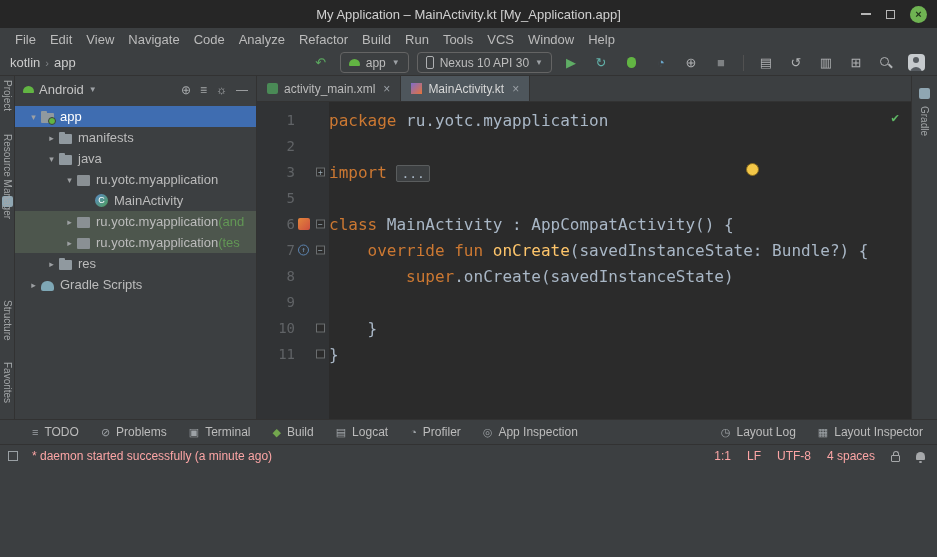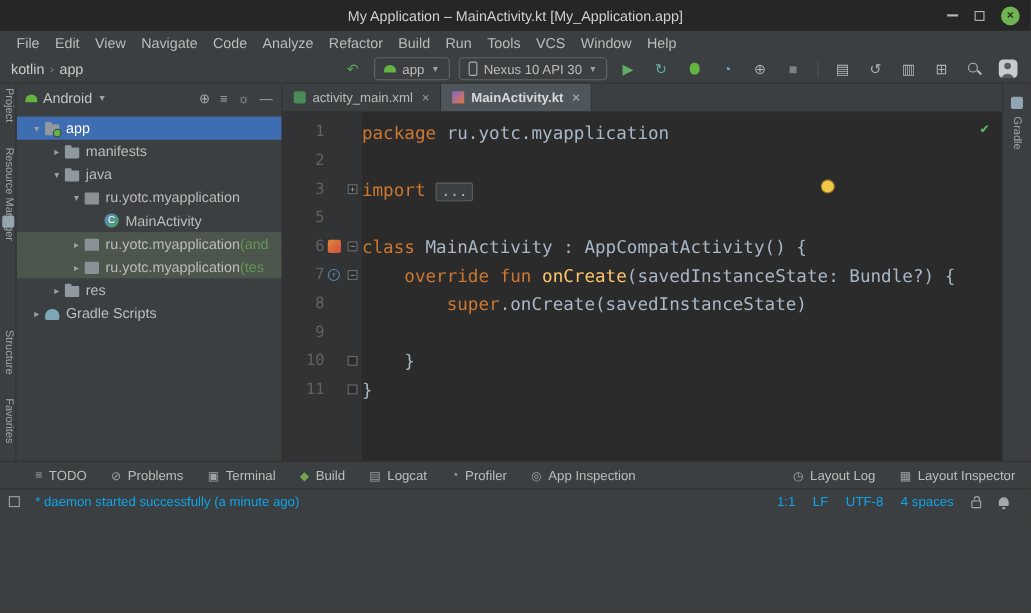--- a/index.html
+++ b/index.html
@@ -63,21 +63,21 @@
   .ico-folder-app::after { content:""; position:absolute; right:-2px; bottom:-2px; width:6px; height:6px; border-radius:50%; background:#62b543; border:1px solid #3c3f41; }
   .ico-package { background:#8a9094; height:11px; margin-top:1px; border-radius:1px; }
   .ico-kotlin-class { width:13px; height:13px; border-radius:50%; background:linear-gradient(135deg,#5a8ac6,#4f9e5c); color:#fff; font-size:9px; line-height:13px; text-align:center; }
   .ico-gradle { width:13px; height:10px; margin-top:2px; border-radius:6px 6px 2px 2px; background:#7ea7b5; }
   .suffix { color:#629755; }
 
   
   .editor-col { flex:1; display:flex; flex-direction:column; min-width:0; background:#2b2b2b; }
   .tabs { height:26px; background:#3c3f41; display:flex; align-items:stretch; flex:none; border-bottom:1px solid #323232; }
   .tab { display:flex; align-items:center; gap:6px; padding:0 10px; border-right:1px solid #323232; font-size:12px; color:#bbbbbb; }
-  .tab.active { background:#4e565c; color:#d8d8d8;font-weight:bold; }
+  .tab.active { background:#4e565c; color:#d8d8d8; }
   .tab .close { color:#9aa0a6; font-size:12px; margin-left:2px; }
   .file-ico-xml { width:11px; height:11px; border-radius:2px; background:#4a8a56; flex:none; }
   .file-ico-kt { width:11px; height:11px; background:linear-gradient(135deg,#7f6cc9 0%,#e6733a 100%); flex:none; }
   .editor { flex:1; position:relative; font-family:"DejaVu Sans Mono",monospace; font-size:16px; overflow:hidden; }
   .editor::before { content:""; position:absolute; left:0; top:0; bottom:0; width:72px; background:#313335; }
   .code-lines { position:relative; padding-top:5px; }
   .cl { display:flex; height:26px; align-items:center; }
   .cl .ln { width:38px; text-align:right; color:#606366; font-size:14px; flex:none; }
   .cl .gut { width:34px; flex:none; position:relative; height:100%; }
   .cl .code { white-space:pre; color:#a9b7c6; }
@@ -93,21 +93,21 @@
   .bulb { position:absolute; left:489px; top:61px; width:13px; height:13px; border-radius:50%; background:#f3c748; border:1px solid #8a6d1f; }
 
   
   .bottombar { height:25px; background:#3c3f41; border-top:1px solid #323232; display:flex; align-items:center; padding:0 14px 0 32px; font-size:12px; flex:none; }
   .bb-group { display:flex; align-items:center; gap:22px; }
   .tb-item { display:flex; align-items:center; gap:6px; color:#bcbcbc; }
   .tb-item .ig { font-size:11px; color:#9da2a6; }
   .bspacer { flex:1; }
 
   
-  .statusbar { height:23px; background:#3c3f41; border-top:1px solid #323232; display:flex; align-items:center; padding:0 20px 0 8px; gap:14px; font-size:12px; color:#0ea5e9; flex:none; }
+  .statusbar { height:23px; background:#3c3f41; border-top:1px solid #323232; display:flex; align-items:center; padding:0 12px 0 8px; gap:14px; font-size:12px; color:#fca5a5; flex:none; }
   .ico-switch { width:10px; height:10px; border:1px solid #9aa0a4; flex:none; }
   .sb-right { margin-left:auto; display:flex; align-items:center; gap:16px; }
   .ico-lock { width:9px; height:7px; border:1px solid #a6a8aa; border-radius:1px; position:relative; margin-top:4px; }
   .ico-lock::before { content:""; position:absolute; left:1px; top:-5px; width:4px; height:4px; border:1px solid #a6a8aa; border-bottom:none; border-radius:3px 3px 0 0; }
   .ico-bell { width:9px; height:8px; background:#a6a8aa; border-radius:5px 5px 1px 1px; position:relative; }
   .ico-bell::after { content:""; position:absolute; left:3px; bottom:-3px; width:3px; height:2px; background:#a6a8aa; border-radius:50%; }
 </style>
 </head>
 <body>
 

